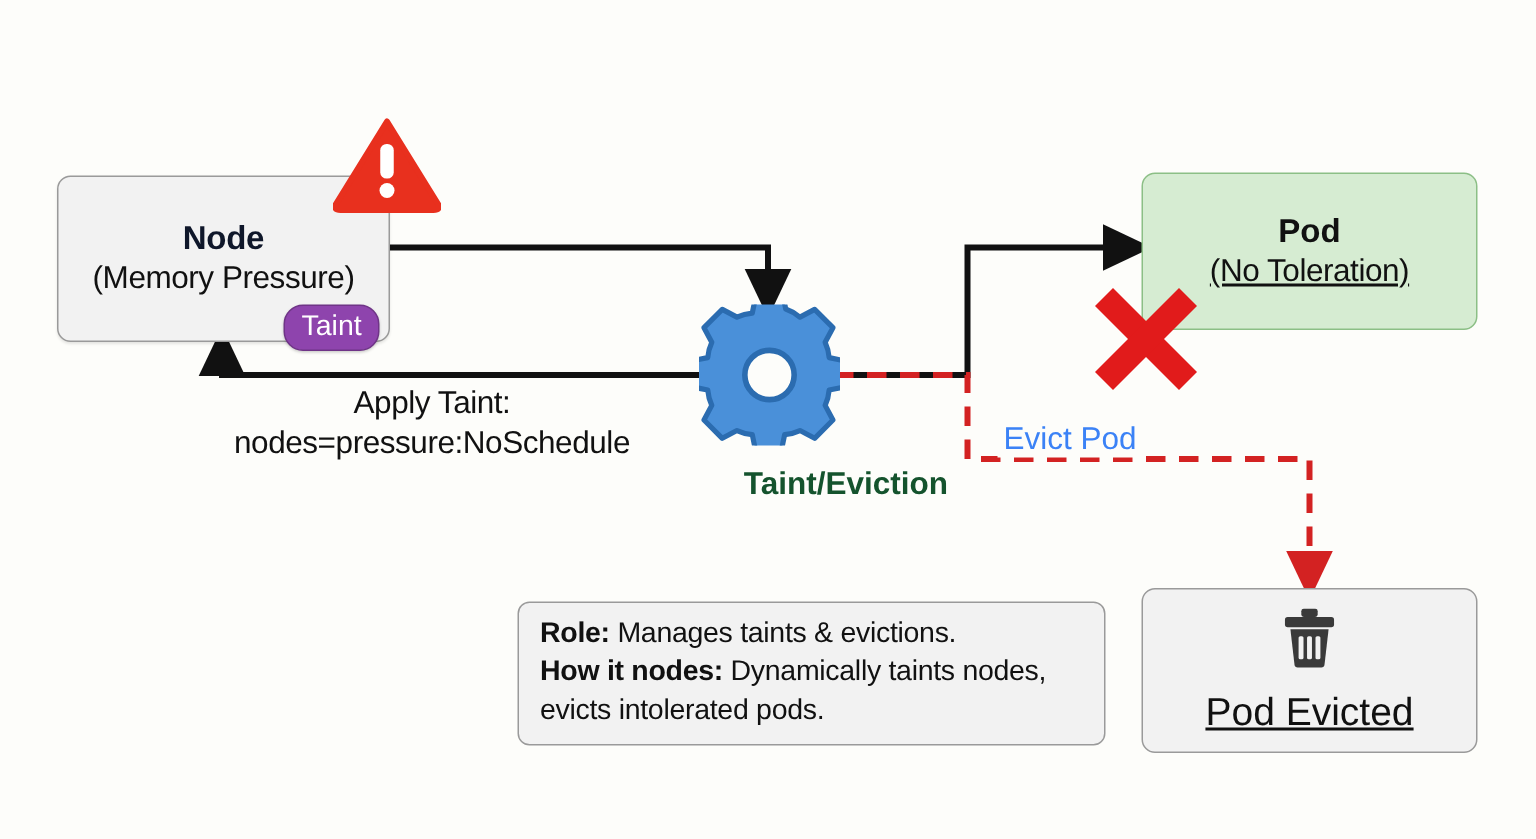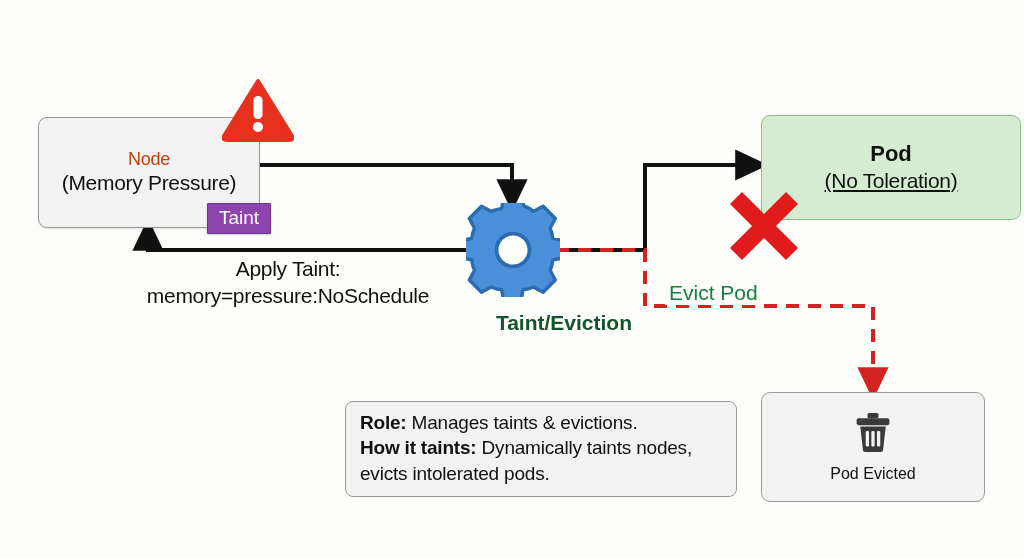--- a/index.html
+++ b/index.html
@@ -44,39 +44,39 @@
     left: 38px;
     top: 117px;
     width: 222px;
     height: 111px;
     background: #f2f2f2;
     border: 1.6px solid #9a9a9a;
     box-shadow: 0 1px 2px rgba(0,0,0,0.10);
     z-index: 3;
   }
   .node-title {
-    font-size: 18px;
-    font-weight: normal;
-    color: #c2410c;
+    font-size: 22px;
+    font-weight: bold;
+    color: #0f172a;
     line-height: 1.1;
     letter-spacing: -0.2px;
   }
   .node-sub {
     font-size: 21px;
     color: #111;
     line-height: 1.15;
     margin-top: 2px;
     letter-spacing: -0.3px;
   }
 
   
   #pod-box {
     left: 761px;
     top: 115px;
-    width: 260px;
+    width: 224px;
     height: 105px;
     background: #d6ecd2;
     border: 1.6px solid #8cbf86;
     z-index: 2;
   }
   .pod-title {
     font-size: 22px;
     font-weight: bold;
     color: #111;
     line-height: 1.1;
@@ -94,34 +94,35 @@
   #evicted-box {
     left: 761px;
     top: 392px;
     width: 224px;
     height: 110px;
     background: #f2f2f2;
     border: 1.6px solid #9a9a9a;
     z-index: 3;
   }
   .evicted-label {
-    font-size: 16px;
+    font-size: 26px;
     color: #111;
     margin-top: 8px;
+    text-decoration: underline;
   }
 
   
   #taint-badge {
     position: absolute;
-    left: 207px;
+    left: 189px;
     top: 203px;
     padding: 3px 11px 4px 11px;
     background: #8e44ad;
     border: 1.5px solid #6f3487;
-    border-radius: 1px;
+    border-radius: 13px;
     color: #ffffff;
     font-size: 19px;
     line-height: 1.15;
     z-index: 6;
     box-shadow: 0 1px 2px rgba(0,0,0,0.20);
   }
 
   
   #warning-icon {
     position: absolute;
@@ -175,21 +176,21 @@
     color: #111;
     line-height: 1.3;
     letter-spacing: -0.3px;
     z-index: 4;
   }
   #evict-pod-label {
     position: absolute;
     left: 665px;
     top: 281px;
     font-size: 21px;
-    color: #15803d;
+    color: #3b82f6;
     z-index: 4;
     background: #fdfdfa;
     padding: 0 4px;
   }
 
   
   #info-box {
     position: absolute;
     left: 345px;
     top: 401px;
@@ -278,21 +279,21 @@
       </g>
     </svg>
   </div>
 
   <div id="controller-label">
     <div>Taint/Eviction</div>
   </div>
 
   <div id="apply-taint-label">
     <div>Apply Taint:</div>
-    <div>memory=pressure:NoSchedule</div>
+    <div>nodes=pressure:NoSchedule</div>
   </div>
 
   <div id="evict-pod-label">Evict Pod</div>
 
   <div class="box" id="pod-box">
     <div class="pod-title">Pod</div>
     <div class="pod-sub">(No Toleration)</div>
   </div>
 
   <div id="reject-icon">
@@ -313,16 +314,16 @@
         <rect x="14" y="22" width="3.6" height="17" rx="1.2" fill="#f2f2f2"></rect>
         <rect x="20.2" y="22" width="3.6" height="17" rx="1.2" fill="#f2f2f2"></rect>
         <rect x="26.4" y="22" width="3.6" height="17" rx="1.2" fill="#f2f2f2"></rect>
       </svg>
     </span>
     <div class="evicted-label">Pod Evicted</div>
   </div>
 
   <div id="info-box">
     <p><span class="k">Role:</span><span> Manages taints &amp; evictions.</span></p>
-    <p><span class="k">How it taints:</span><span> Dynamically taints nodes, evicts intolerated pods.</span></p>
+    <p><span class="k">How it nodes:</span><span> Dynamically taints nodes, evicts intolerated pods.</span></p>
   </div>
 
 </div>
 
 </body></html>

